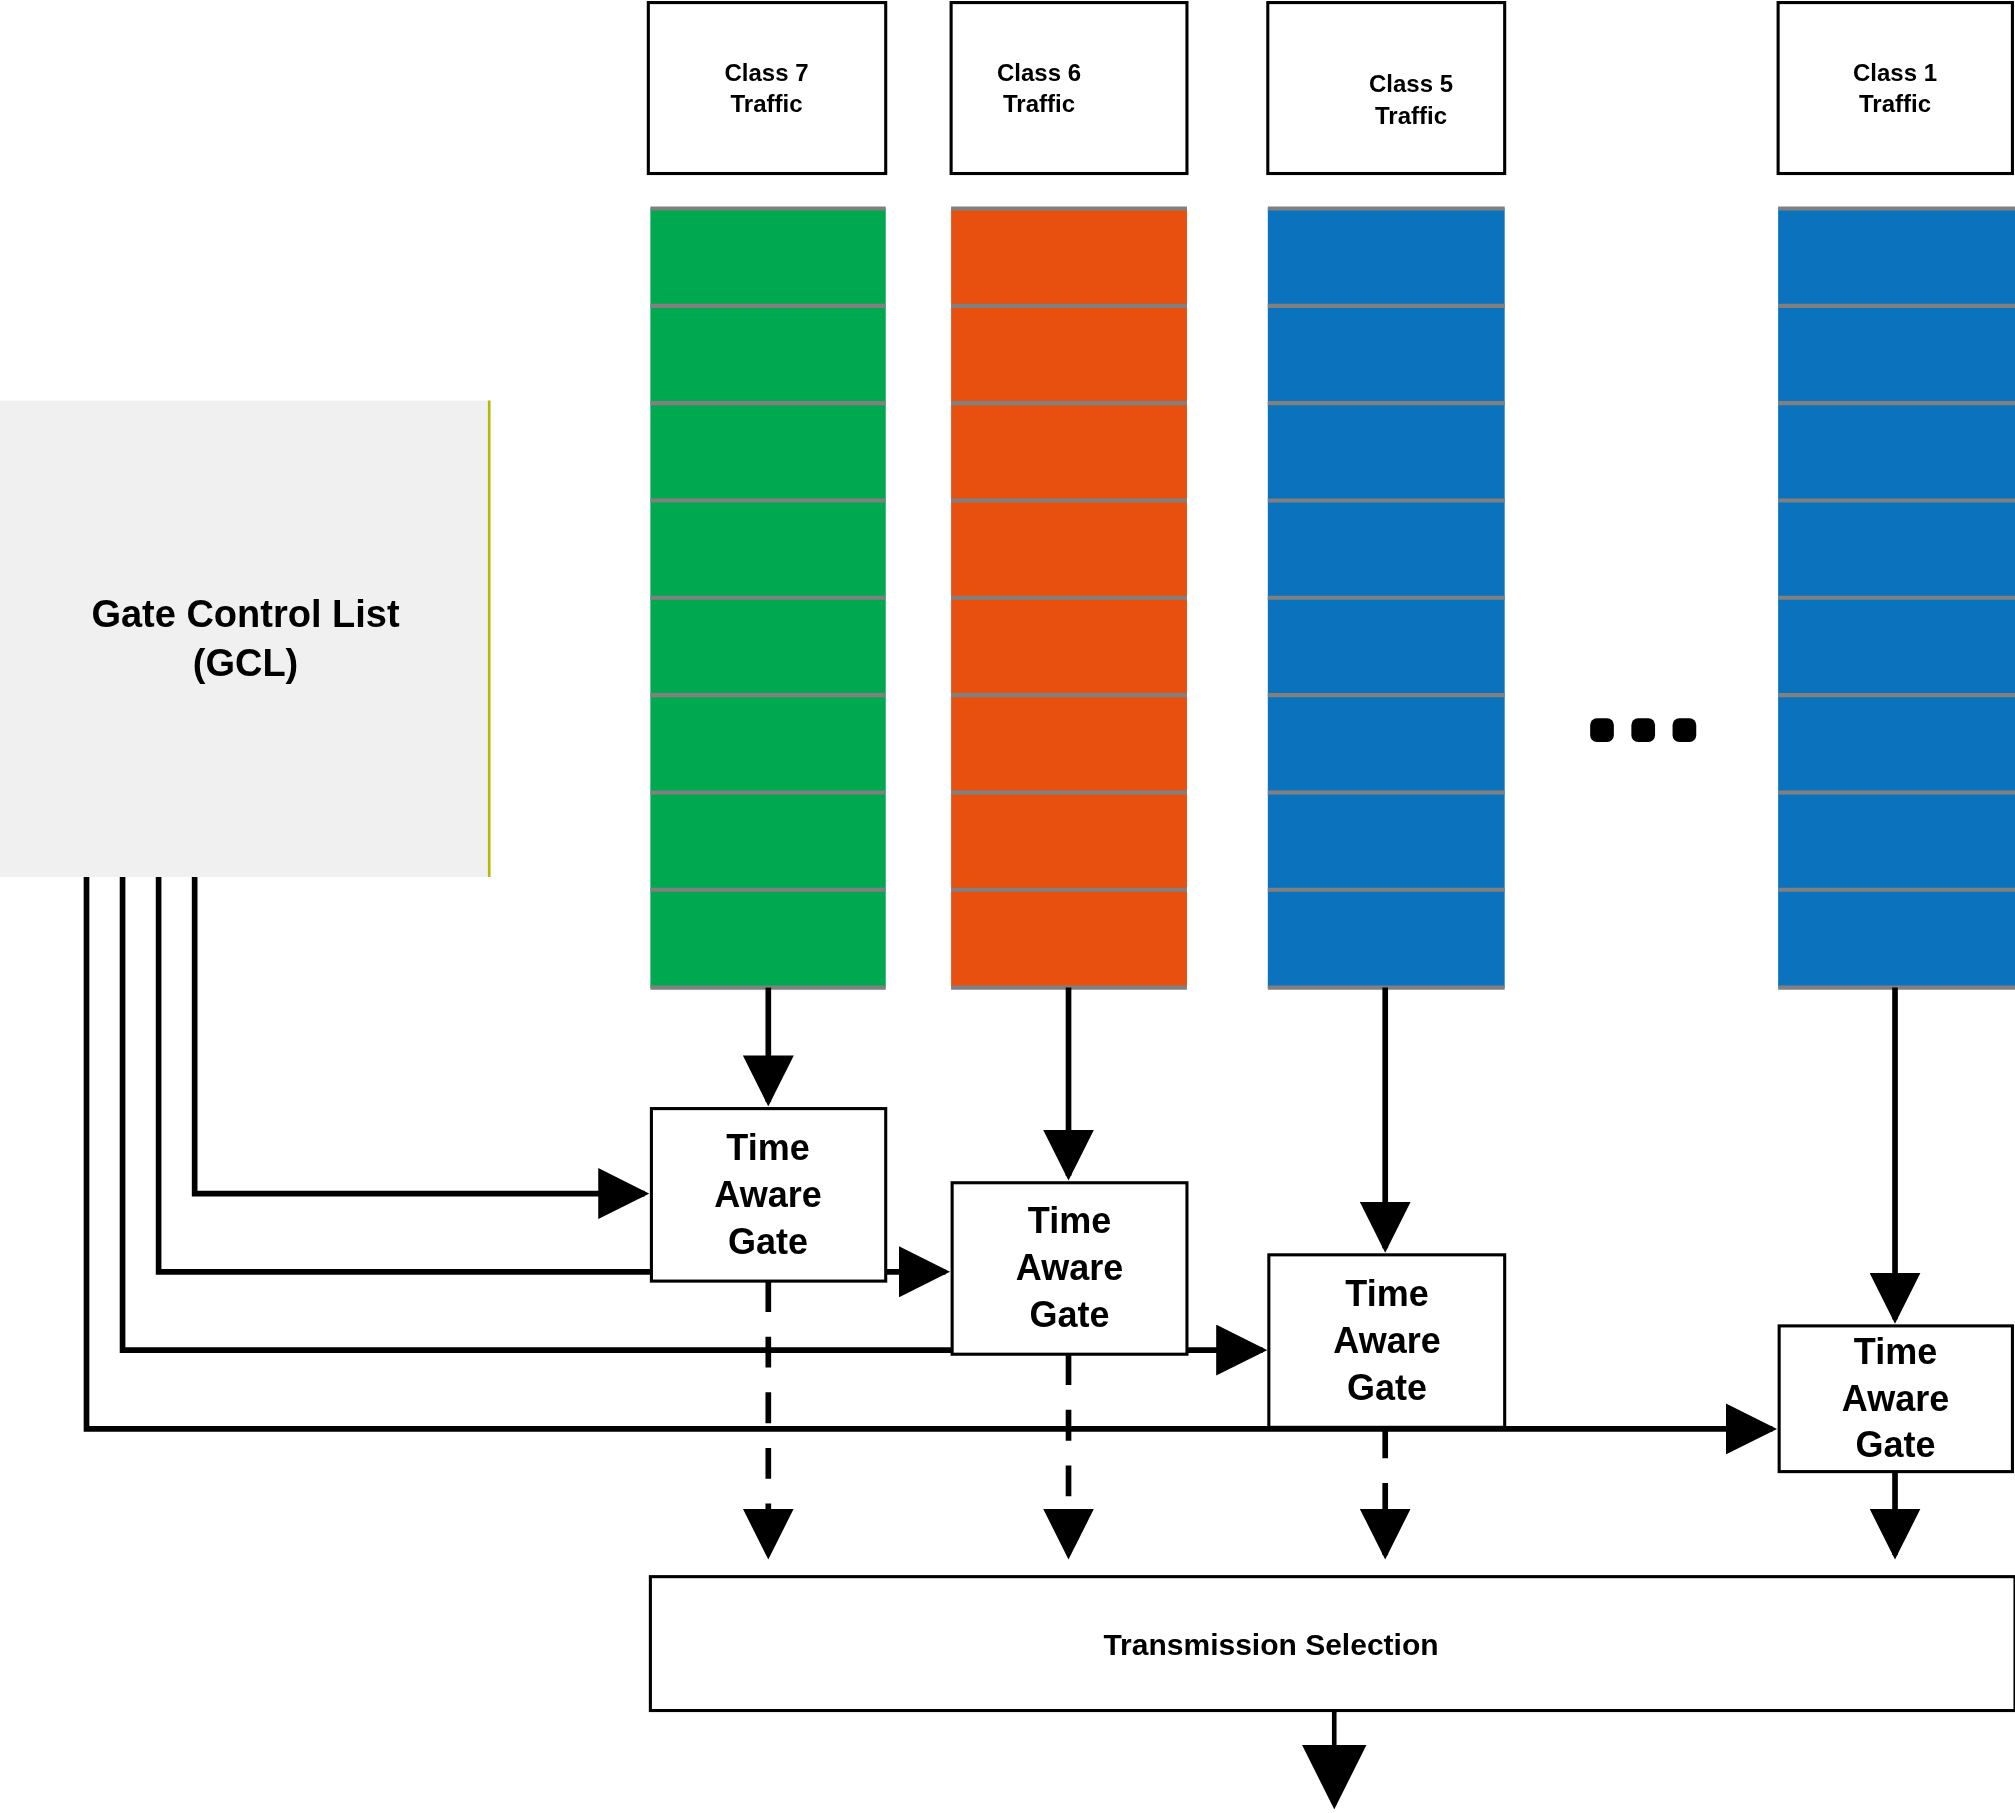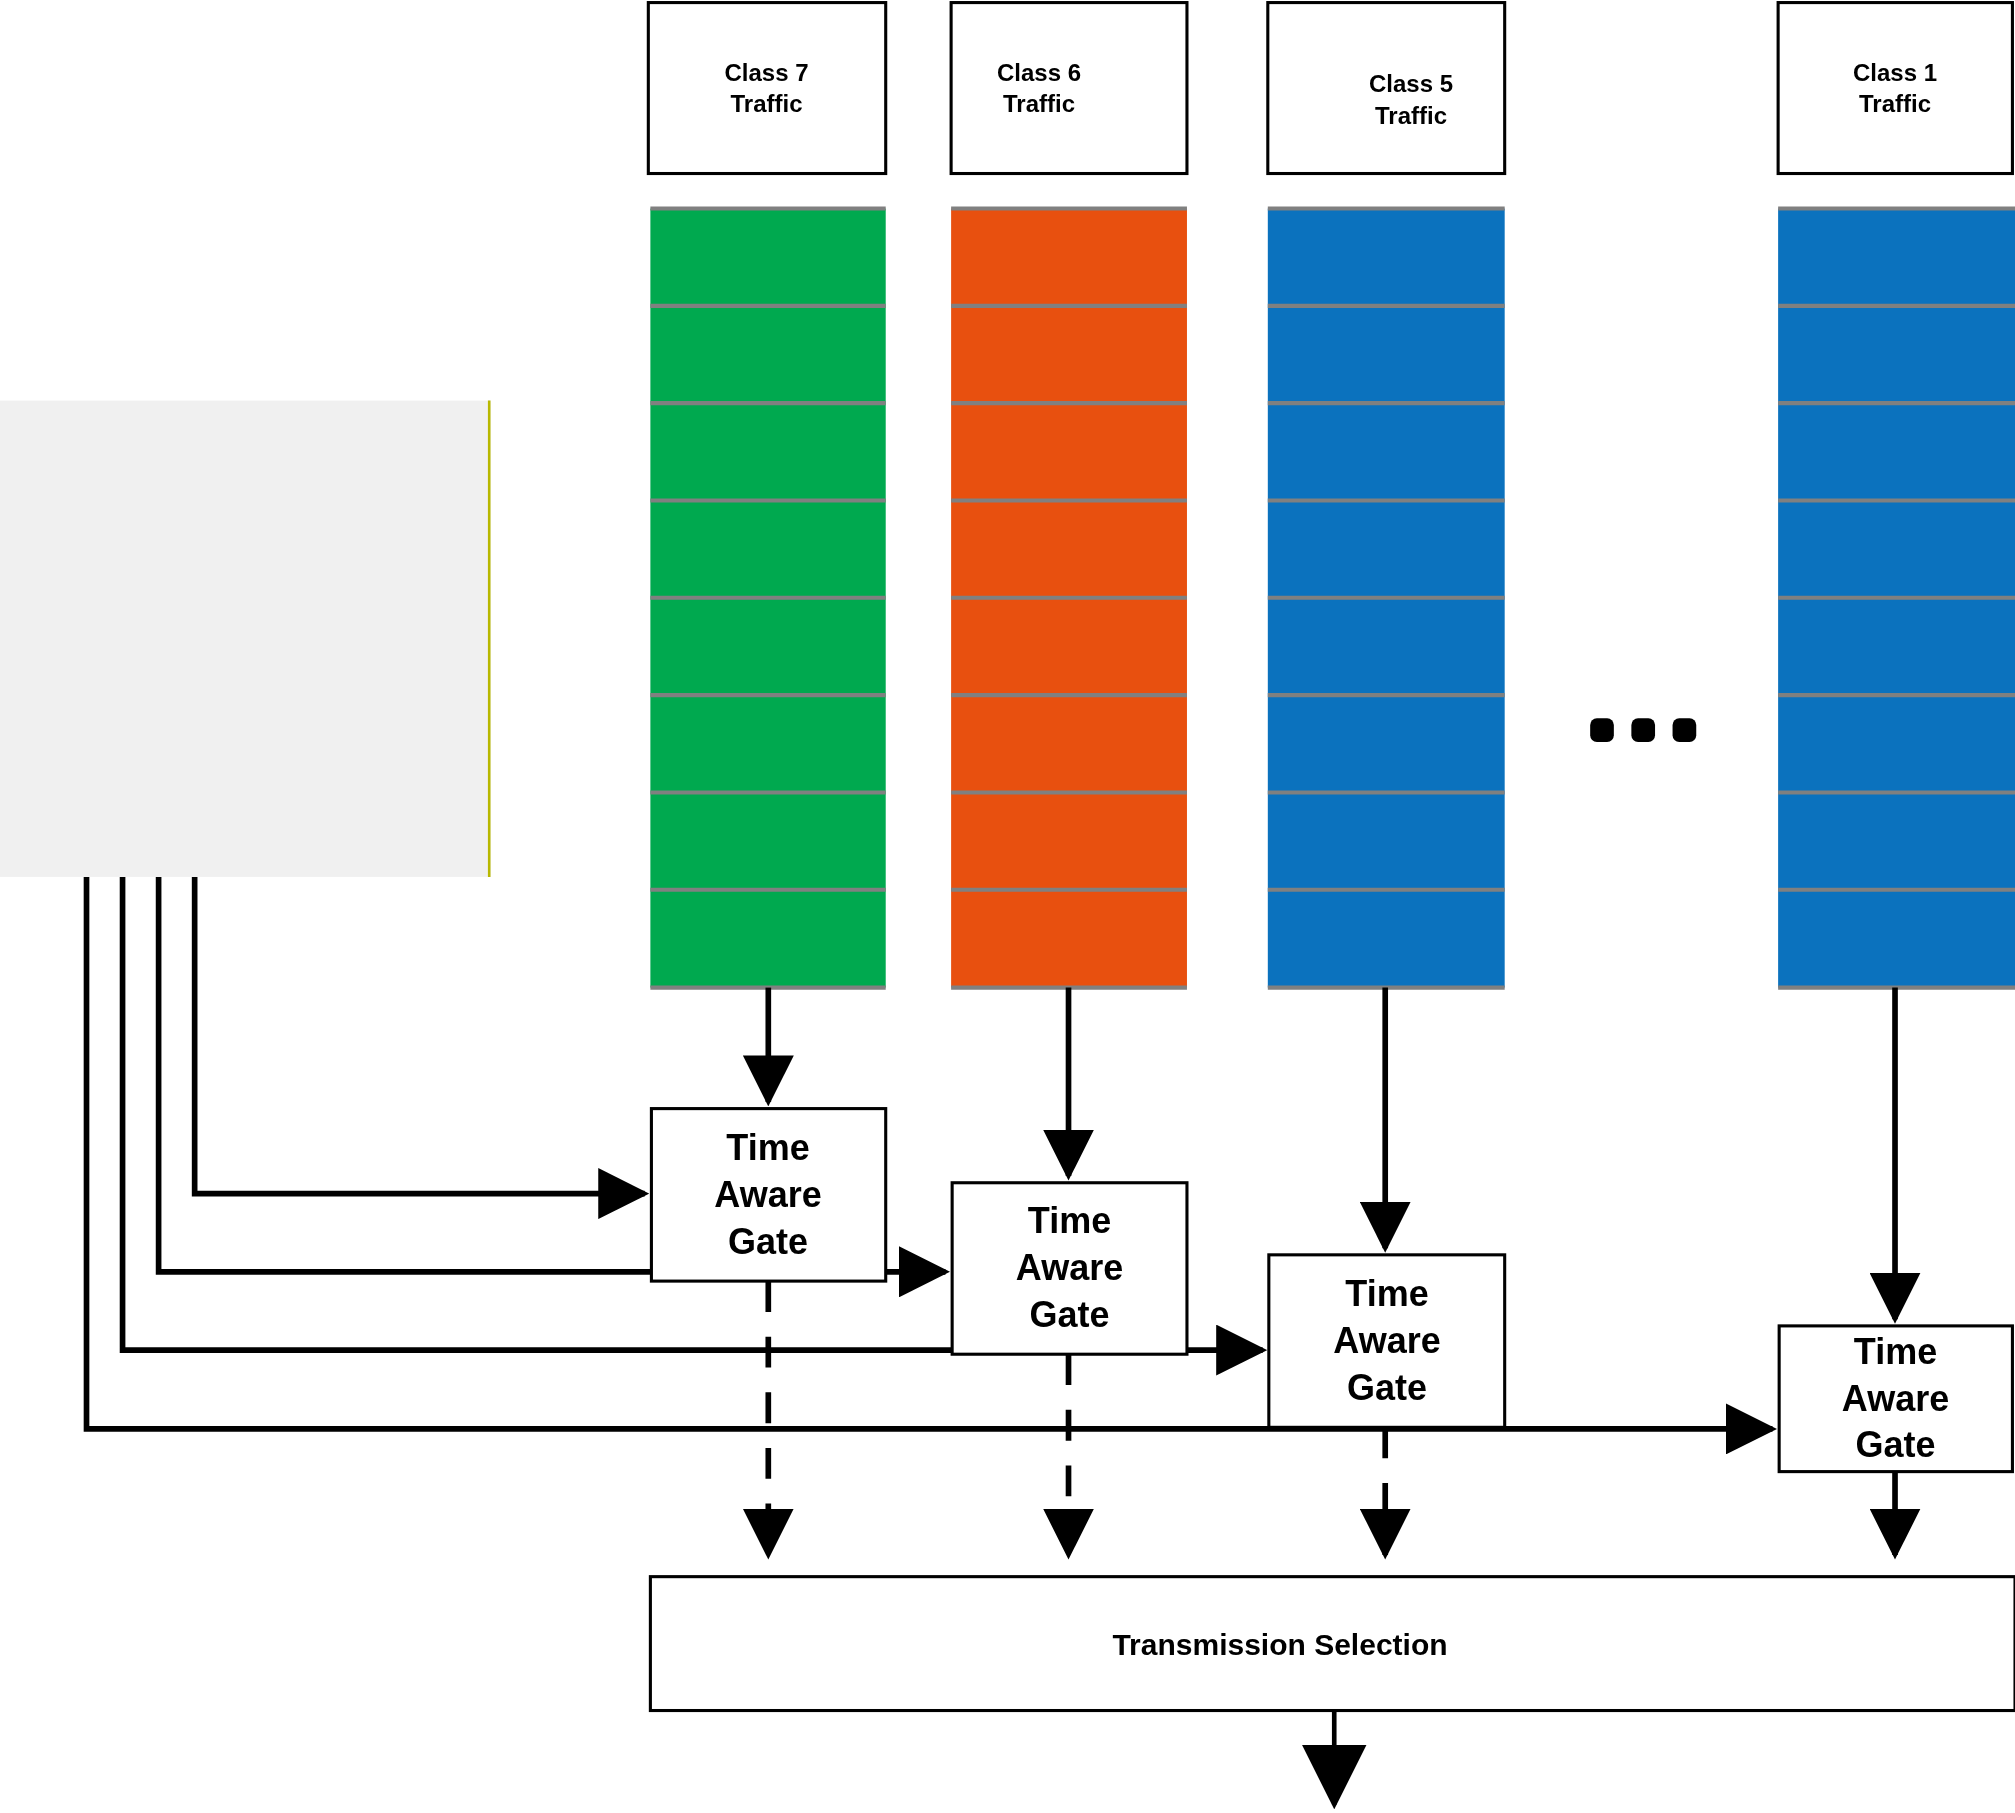--- a/index.html
+++ b/index.html
@@ -133,20 +133,24 @@
   </div>
   <div class="box-label class-label" style="left:1268px;top:14px;width:262px;height:171px;padding-left:12px;">
     <span>Class 5</span>
     <span>Traffic</span>
   </div>
   <div class="box-label class-label" style="left:1778px;top:2.6px;width:234px;height:171px;">
     <span>Class 1</span>
     <span>Traffic</span>
   </div>
 
+  <div class="box-label gcl-label" style="left:0px;top:401px;width:491px;height:476px;">
+    <span>Gate Control List</span>
+    <span>(GCL)</span>
+  </div>
 
   <div class="box-label tag-label" style="left:651px;top:1109px;width:234px;height:173px;">
     <span>Time</span>
     <span>Aware</span>
     <span>Gate</span>
   </div>
   <div class="box-label tag-label" style="left:952px;top:1183px;width:235px;height:171px;">
     <span>Time</span>
     <span>Aware</span>
     <span>Gate</span>
@@ -155,18 +159,18 @@
     <span>Time</span>
     <span>Aware</span>
     <span>Gate</span>
   </div>
   <div class="box-label tag-label" style="left:1779px;top:1326px;width:233px;height:146px;">
     <span>Time</span>
     <span>Aware</span>
     <span>Gate</span>
   </div>
 
-  <div class="box-label ts-label" style="left:650px;top:1577px;width:1242px;height:134px;padding-left:9px;">
+  <div class="box-label ts-label" style="left:650px;top:1577px;width:1242px;height:134px;">
     <span>Transmission Selection</span>
   </div>
 
 </div>
 
 
 </body></html>

